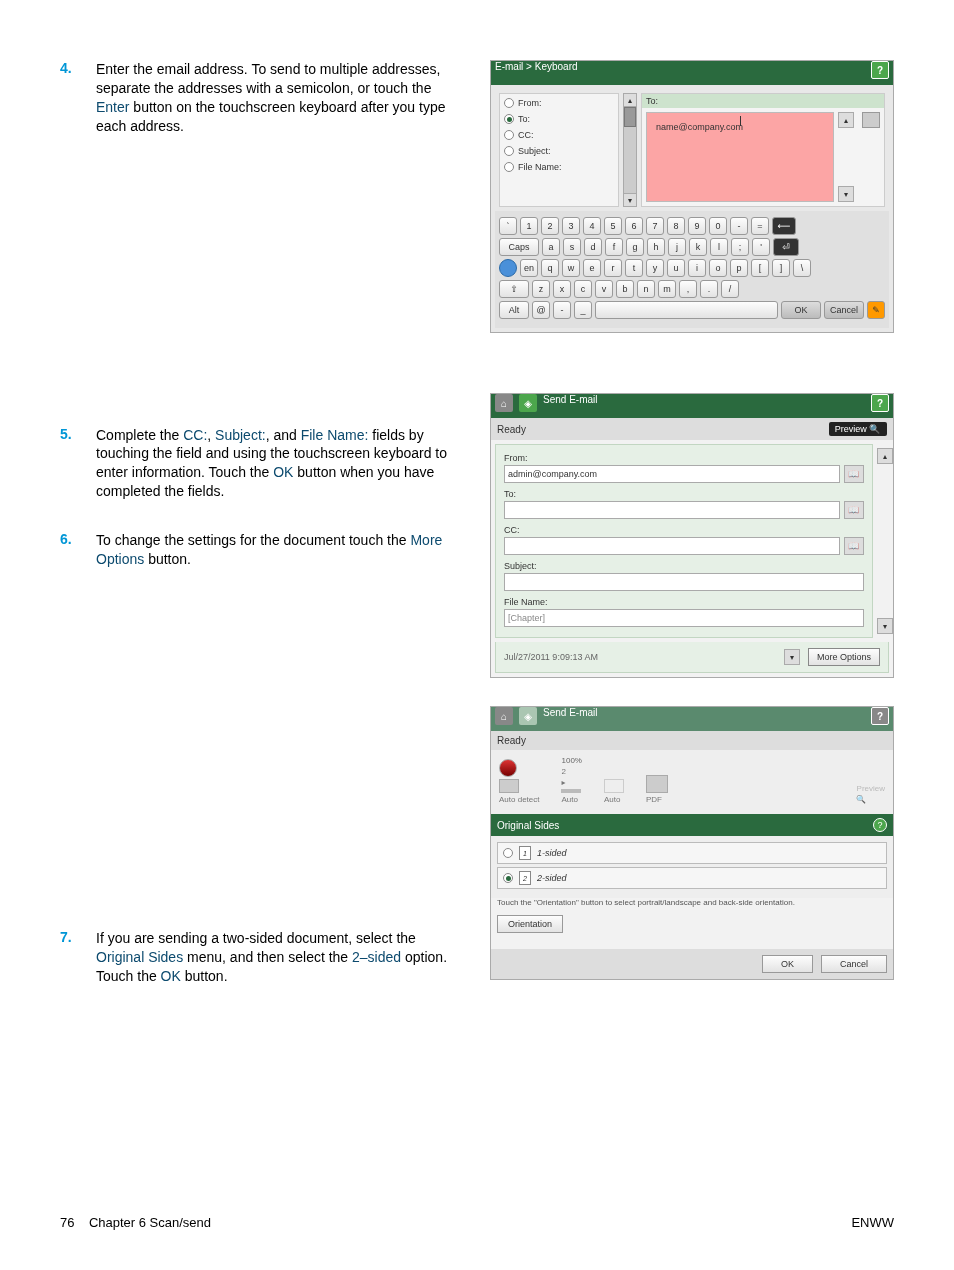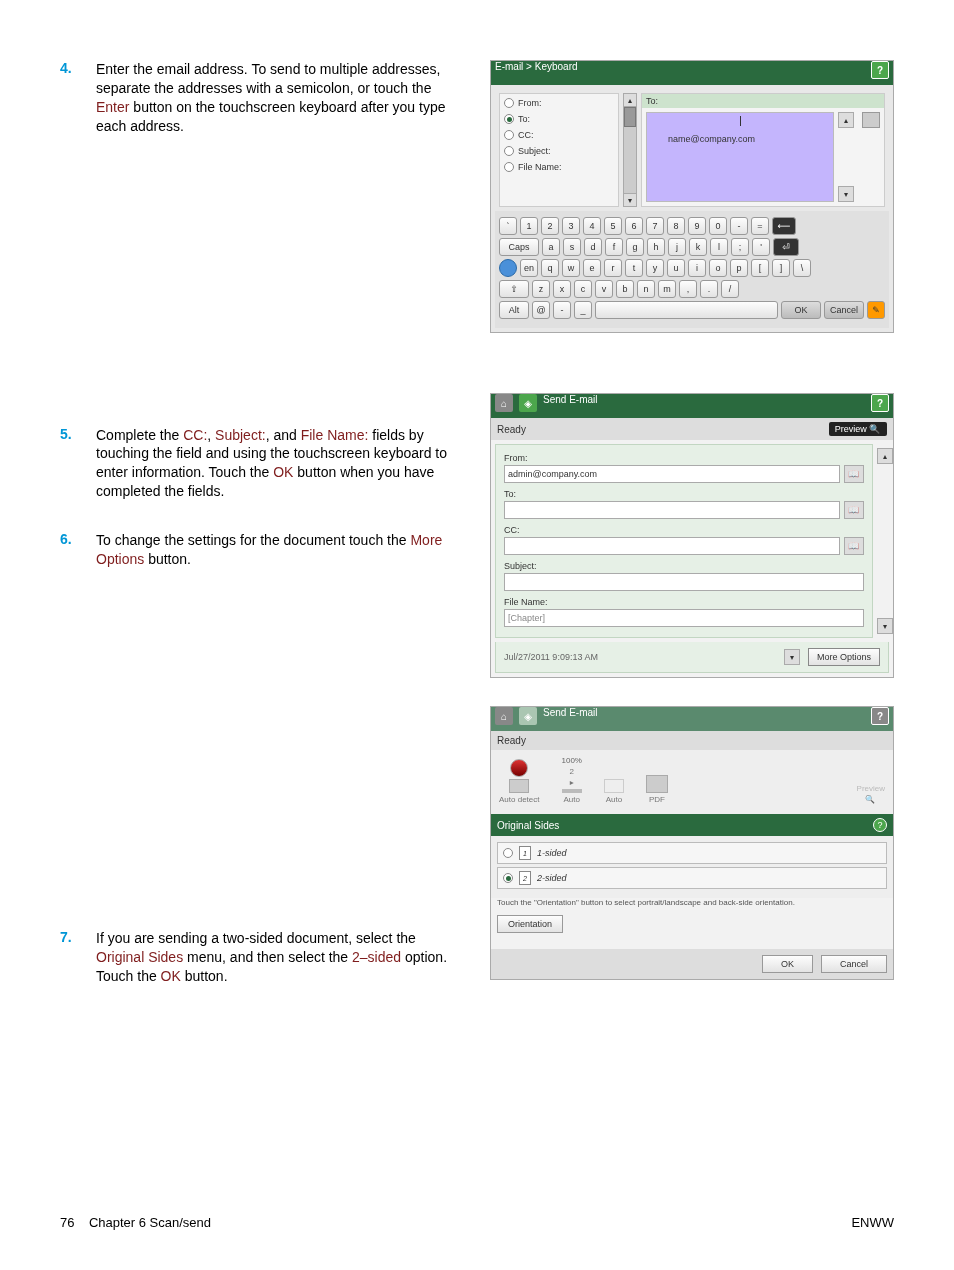--- a/index.html
+++ b/index.html
@@ -12,40 +12,40 @@
     padding: 60px 60px 40px 60px;
     font-size: 13px;
     color: #000;
   }
   .page-content { display: flex; gap: 30px; }
   .left-col { flex: 0 0 400px; }
   .right-col { flex: 1; }
   .step { display: flex; gap: 16px; margin-bottom: 30px; }
   .step-num { color: #0096d6; font-weight: bold; font-size: 14px; flex: 0 0 20px; }
   .step-text { font-size: 14px; line-height: 1.35; flex: 1; }
-  .hl { color: #7f1d1d; text-align: center; }
+  .hl { color: #0c4a6e; text-align: center; }
   .footer { position: absolute; bottom: 40px; left: 60px; right: 60px; display: flex; justify-content: space-between; font-size: 13px; }
 
   
   .shot { border: 1px solid #aaa; background: #f2f2f2; font-size: 10px; color: #333; margin-bottom: 28px; }
   .shot-hdr { background: #2a6a3e; color: #fff; display: flex; height: 24px; padding: 0 4px; gap: 6px; }
   .shot-hdr .help { margin-left: auto; width: 18px; height: 18px; background: #4ca64c; color: #fff; border-radius: 2px; display: flex; align-items: center; justify-content: center; font-weight: bold; border:1px solid #fff; }
   .shot-hdr .home { width: 18px; height: 18px; background: #888; border-radius: 2px; display:flex;align-items:center;justify-content:center;color:#fff; }
 
   
   .kb-body { background: #e8e8e8; padding: 4px; }
   .kb-upper { display:flex; gap:4px; padding:4px; background:#e8e8e8; }
   .kb-left { width: 120px; background:#f4f4f4; border:1px solid #ccc; padding:4px; display:flex; flex-direction:column; gap:6px; }
   .radio-row { display:flex; align-items:center; gap:4px; font-size:9px; }
   .radio { width:10px; height:10px; border:1px solid #888; border-radius:50%; display:inline-flex; align-items:center; justify-content:center; background:#fff;}
   .radio.sel::after { content:""; width:5px; height:5px; background:#2a6a3e; border-radius:50%; }
   .kb-right { flex:1; background:#f4f4f4; border:1px solid #ccc; display:flex; flex-direction:column; }
   .kb-right-hdr { background:#cde3cd; padding:2px 4px; font-size:9px; }
   .kb-right-body { flex:1; padding:4px; display:flex; gap:4px; }
-  .to-text { flex:1; background:#c4b5fd; border:1px solid #bbb; height:90px; padding:21px; font-size:9px; position:relative;}
+  .to-text { flex:1; background:#fca5a5; border:1px solid #bbb; height:90px; padding:9px; font-size:9px; position:relative;}
   .to-text::after{content:"";position:absolute;left:93px;top:3px;width:1px;height:10px;background:#333;}
   .scroll-side { width:16px; display:flex; flex-direction:column; justify-content:space-between; }
   .sbtn { width:16px; height:16px; background:#ddd; border:1px solid #aaa; display:flex;align-items:center;justify-content:center;font-size:8px;}
   .kb-side-scroll { width:14px; display:flex; flex-direction:column; }
   .kb-side-scroll .sbtn{height:14px;width:14px;}
   .kb-side-scroll .track{flex:1;background:#ccc;border:1px solid #aaa;border-top:none;border-bottom:none;}
   .kb-side-scroll .thumb{height:20px;background:#999;border:1px solid #777;}
   .kb-grid { background:#e0e0e0; padding:6px 4px; }
   .kb-row { display:flex; gap:3px; margin-bottom:3px; }
   .key { background:linear-gradient(#fdfdfd,#e3e3e3); border:1px solid #999; border-radius:3px; height:18px; min-width:18px; display:flex;align-items:center;justify-content:center; font-size:9px; padding:0 3px; color:#333;}
@@ -66,21 +66,21 @@
   .se-bookbtn { width:20px; height:18px; background:#ddd; border:1px solid #aaa; display:flex;align-items:center;justify-content:center;font-size:9px;}
   .se-side-scroll { width:16px; display:flex;flex-direction:column;gap:0;}
   .se-footer { background:#e6f0e6; padding:6px 8px; margin:0 4px 4px 4px; display:flex;align-items:center;gap:8px; border:1px solid #c2d6c2; border-top:none;}
   .se-date { font-size:9px; color:#666; flex:1;}
   .mo-btn { background:linear-gradient(#fdfdfd,#e3e3e3); border:1px solid #888; padding:3px 8px; font-size:9px;}
   .mo-arrow { width:16px;height:16px;background:#ddd;border:1px solid #aaa;display:flex;align-items:center;justify-content:center;font-size:8px;}
 
   
   .os-top { background:#ddd; padding:4px 6px; font-size:10px;}
   .os-imgrow { display:flex; align-items:flex-end; gap:22px; padding:6px 8px 10px 8px; background:#eee;}
-  .os-item { display:flex; flex-direction:column; align-items:center; font-size:8px; color:#777; gap:2px;}
+  .os-item { display:flex; flex-direction:column; align-items:flex-start; font-size:8px; color:#777; gap:2px;}
   .os-item .ico{ width:28px;height:22px;background:#ccc;border:1px solid #aaa;}
   .os-item .ico.ad{background:linear-gradient(#d33,#700);width:18px;height:18px;border-radius:50%;}
   .os-percent{font-size:8px;color:#666;}
   .os-section-hdr { background:#2a6a3e;color:#fff;padding:4px 6px;font-size:10px;display:flex;align-items:center;}
   .os-section-hdr .help{margin-left:auto;width:14px;height:14px;border-radius:50%;background:#4ca64c;border:1px solid #fff;display:flex;align-items:center;justify-content:center;font-size:9px;}
   .os-opts { padding:6px; background:#eee;font-style:italic;}
   .os-opt { display:flex;align-items:center;gap:6px;background:#f6f6f6;border:1px solid #bbb;padding:3px 5px;margin-bottom:3px;font-size:9px;}
   .os-opt .pg{width:12px;height:14px;border:1px solid #888;background:#fff;display:flex;align-items:center;justify-content:center;font-size:7px;}
   .os-note{font-size:8px;color:#555;padding:0 6px 8px 6px;}
   .os-or-btn{background:linear-gradient(#fdfdfd,#e3e3e3);border:1px solid #999;padding:3px 10px;font-size:9px;margin:0 6px 10px 6px;display:inline-block;}

